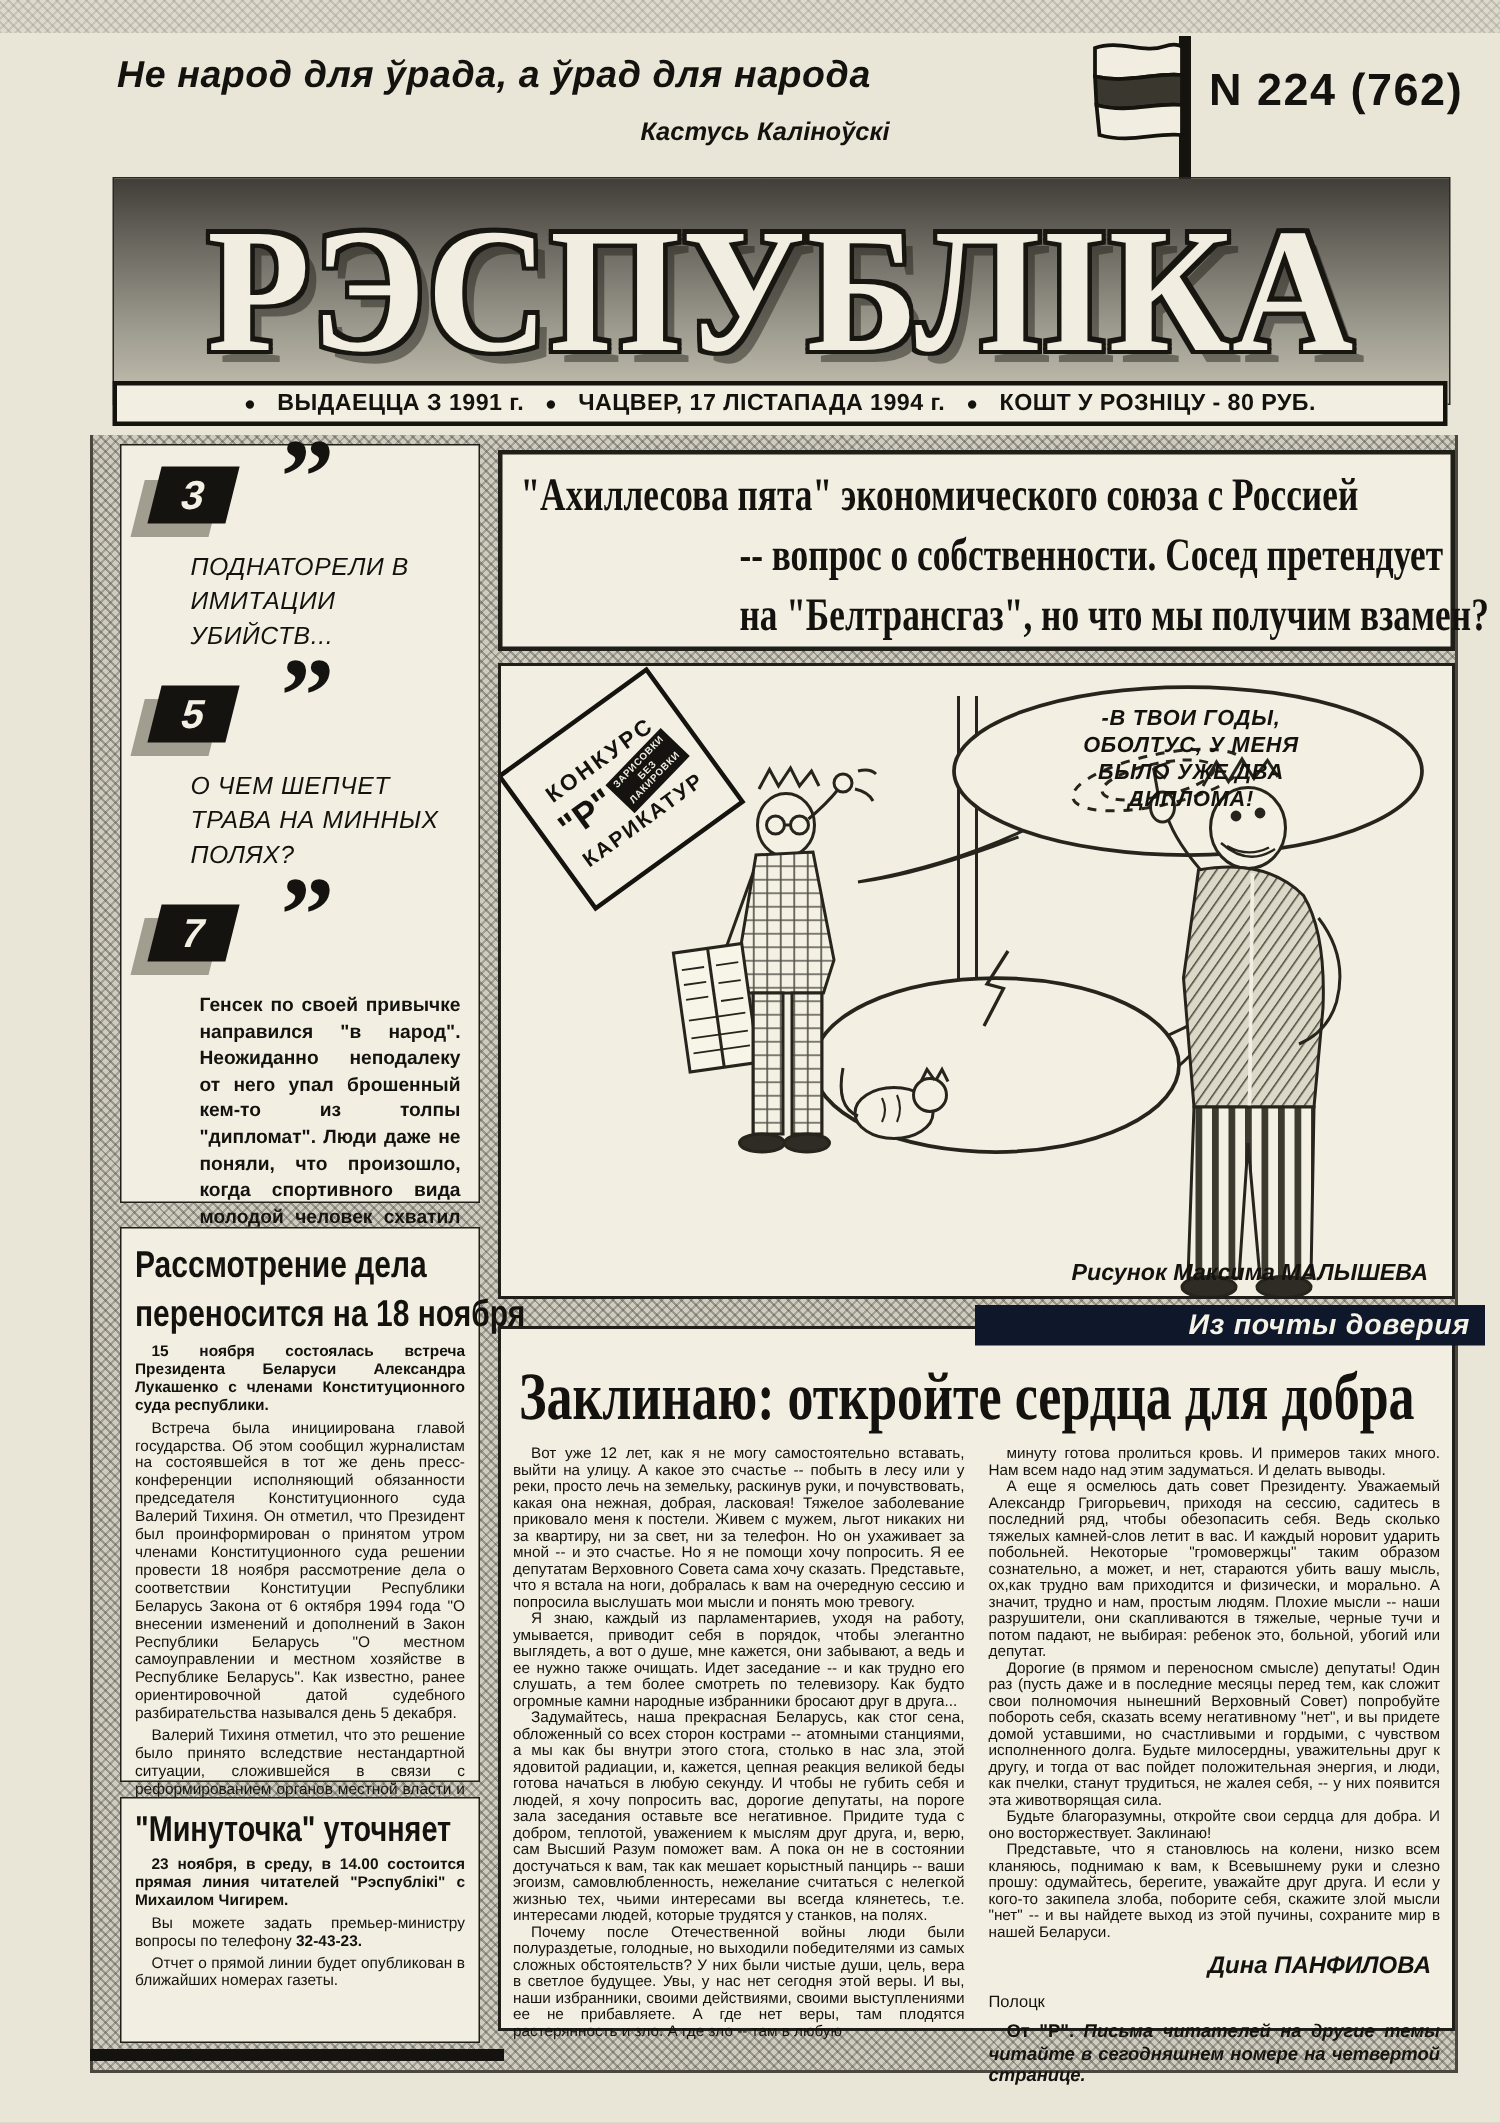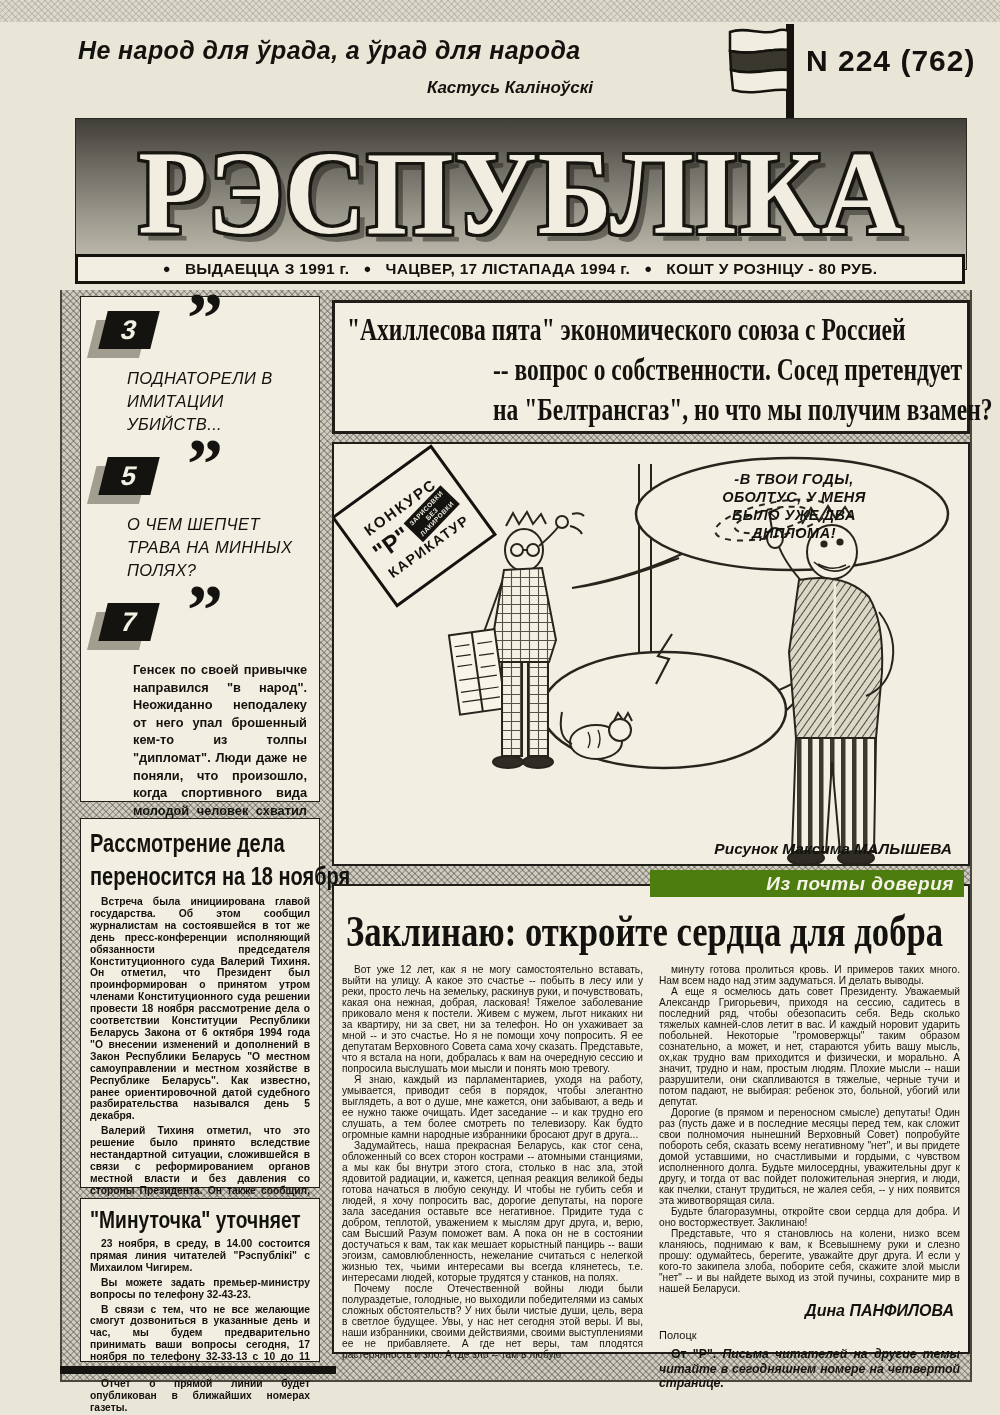--- a/index.html
+++ b/index.html
@@ -59,21 +59,21 @@
   }
   .quote-glyph{
     position:absolute;left:96px;top:-26px;font-family:"Liberation Serif",serif;
     font-size:72px;font-weight:bold;color:#14130f;
   }
   .teaser-text{margin:6px 4px 0 36px;font-style:italic;font-size:16.5px;line-height:23px;letter-spacing:.4px;}
   .teaser-note{margin:8px 2px 0 42px;font-weight:bold;font-size:12.8px;line-height:17.6px;text-align:justify;}
 
   .boxB{left:80px;top:818px;width:240px;height:370px;padding:8px 9px;}
   .side-title{font-weight:bold;font-size:25px;line-height:33px;transform:scaleX(.8);transform-origin:left center;white-space:nowrap;}
-  .small-body{font-size:10.3px;line-height:11.9px;text-align:justify;margin:3px 0 0 0;text-indent:11px;font-weight:bold;}
+  .small-body{font-size:10.3px;line-height:11.9px;text-align:justify;margin:3px 0 0 0;text-indent:11px;}
   .lead-bold{font-weight:bold;}
   .continuation{text-align:center;font-weight:bold;font-style:italic;font-size:11.5px;margin-top:5px;}
 
   .boxC{left:80px;top:1198px;width:240px;height:164px;padding:6px 9px;}
   .black-bar{left:60px;top:1366px;width:276px;height:8px;background:#14130f;}
 
   
   .headline-box{left:332px;top:300px;width:638px;height:134px;border-width:3px;padding:7px 12px;}
   .hl-line{font-family:"Liberation Serif",serif;font-weight:bold;font-size:31px;line-height:40px;white-space:nowrap;}
   .hl-l{transform:scaleX(.76);transform-origin:left center;}
@@ -92,21 +92,21 @@
   .cb-line1{font-size:15px;font-weight:bold;letter-spacing:2px;}
   .cb-mid{display:flex;align-items:center;gap:4px;margin:2px 0;}
   .cb-letter{font-size:24px;font-weight:bold;}
   .cb-band{background:#14130f;color:#efece0;padding:2px 4px;transform:rotate(-10deg);}
   .band-line{font-size:6.5px;font-weight:bold;line-height:7.5px;text-align:center;letter-spacing:.5px;}
   .cb-line3{font-size:14px;font-weight:bold;letter-spacing:1.5px;}
   .cartoon-caption{position:absolute;right:16px;bottom:6px;z-index:4;font-weight:bold;font-style:italic;font-size:15.5px;}
 
   
   .rubric-badge{
-    left:650px;top:870px;width:314px;height:27px;background:#4d7c0f;z-index:5;
+    left:650px;top:870px;width:340px;height:27px;background:#0f172a;z-index:5;
     display:flex;align-items:center;justify-content:flex-end;padding-right:10px;box-sizing:border-box;
     color:#f5f2e6;font-weight:bold;font-style:italic;font-size:19px;letter-spacing:.5px;
   }
   .letters-box{left:332px;top:884px;width:638px;height:470px;border-width:2px;padding:10px 8px 8px 8px;}
   .letters-headline{
     font-family:"Liberation Serif",serif;font-weight:bold;font-size:45px;line-height:50px;
     transform:scaleX(.77);transform-origin:left center;white-space:nowrap;margin:10px 0 8px 4px;
   }
   .cols{display:flex;gap:16px;}
   .col{width:303px;}
@@ -167,32 +167,32 @@
       <div class="page-badge">7</div>
       <div class="quote-glyph">”</div>
     </div>
     <div class="teaser-note">Генсек по своей привычке направился "в народ". Неожиданно неподалеку от него упал брошенный кем-то из толпы "дипломат". Люди даже не поняли, что произошло, когда спортивного вида молодой человек схватил чемоданчик, за считанные секунды преодолел "стометровку" до ближайшей машины и спрятал его под днище.</div>
   </div>
 </div>
 
 <div class="abs paperbox boxB">
   <div class="side-title">Рассмотрение дела</div>
   <div class="side-title">переносится на 18 ноября</div>
+  <p class="small-body lead-bold">15 ноября состоялась встреча Президента Беларуси Александра Лукашенко с членами Конституционного суда республики.</p>
   <div>
       <p class="small-body">Встреча была инициирована главой государства. Об этом сообщил журналистам на состоявшейся в тот же день пресс-конференции исполняющий обязанности председателя Конституционного суда Валерий Тихиня. Он отметил, что Президент был проинформирован о принятом утром членами Конституционного суда решении провести 18 ноября рассмотрение дела о соответствии Конституции Республики Беларусь Закона от 6 октября 1994 года "О внесении изменений и дополнений в Закон Республики Беларусь "О местном самоуправлении и местном хозяйстве в Республике Беларусь". Как известно, ранее ориентировочной датой судебного разбирательства назывался день 5 декабря.</p>
       <p class="small-body">Валерий Тихиня отметил, что это решение было принято вследствие нестандартной ситуации, сложившейся в связи с реформированием органов местной власти и без давления со стороны Президента. Он также сообщил, что в ходе полуторачасовой беседы с Президентом состоялся предельно честный и откровенный разговор между руководителями двух ветвей власти.</p>
     </div>
   <div class="continuation">(Окончание на с.3)</div>
 </div>
 
 <div class="abs paperbox boxC">
   <div class="side-title" style="font-size:24px;line-height:30px;">"Минуточка" уточняет</div>
   <p class="small-body lead-bold">23 ноября, в среду, в 14.00 состоится прямая линия читателей "Рэспублікі" с Михаилом Чигирем.</p>
   <p class="small-body"><span>Вы можете задать премьер-министру вопросы по телефону </span><b>32-43-23.</b></p>
-  <p class="small-body"><span>В связи с тем, что не все желающие смогут дозвониться в указанные день и час, мы будем </span><b>предварительно принимать ваши вопросы сегодня, 17 ноября по телефону 32-33-13 с 10 до 11 часов.</b></p>
   <p class="small-body">Отчет о прямой линии будет опубликован в ближайших номерах газеты.</p>
 </div>
 
 <div class="abs black-bar"></div>
 
 <div class="abs paperbox headline-box">
   <div class="hl-line hl-l">"Ахиллесова пята" экономического союза с Россией</div>
   <div class="hl-line hl-r">-- вопрос о собственности. Сосед претендует</div>
   <div class="hl-line hl-r">на "Белтрансгаз", но что мы получим взамен?</div>
 </div>

